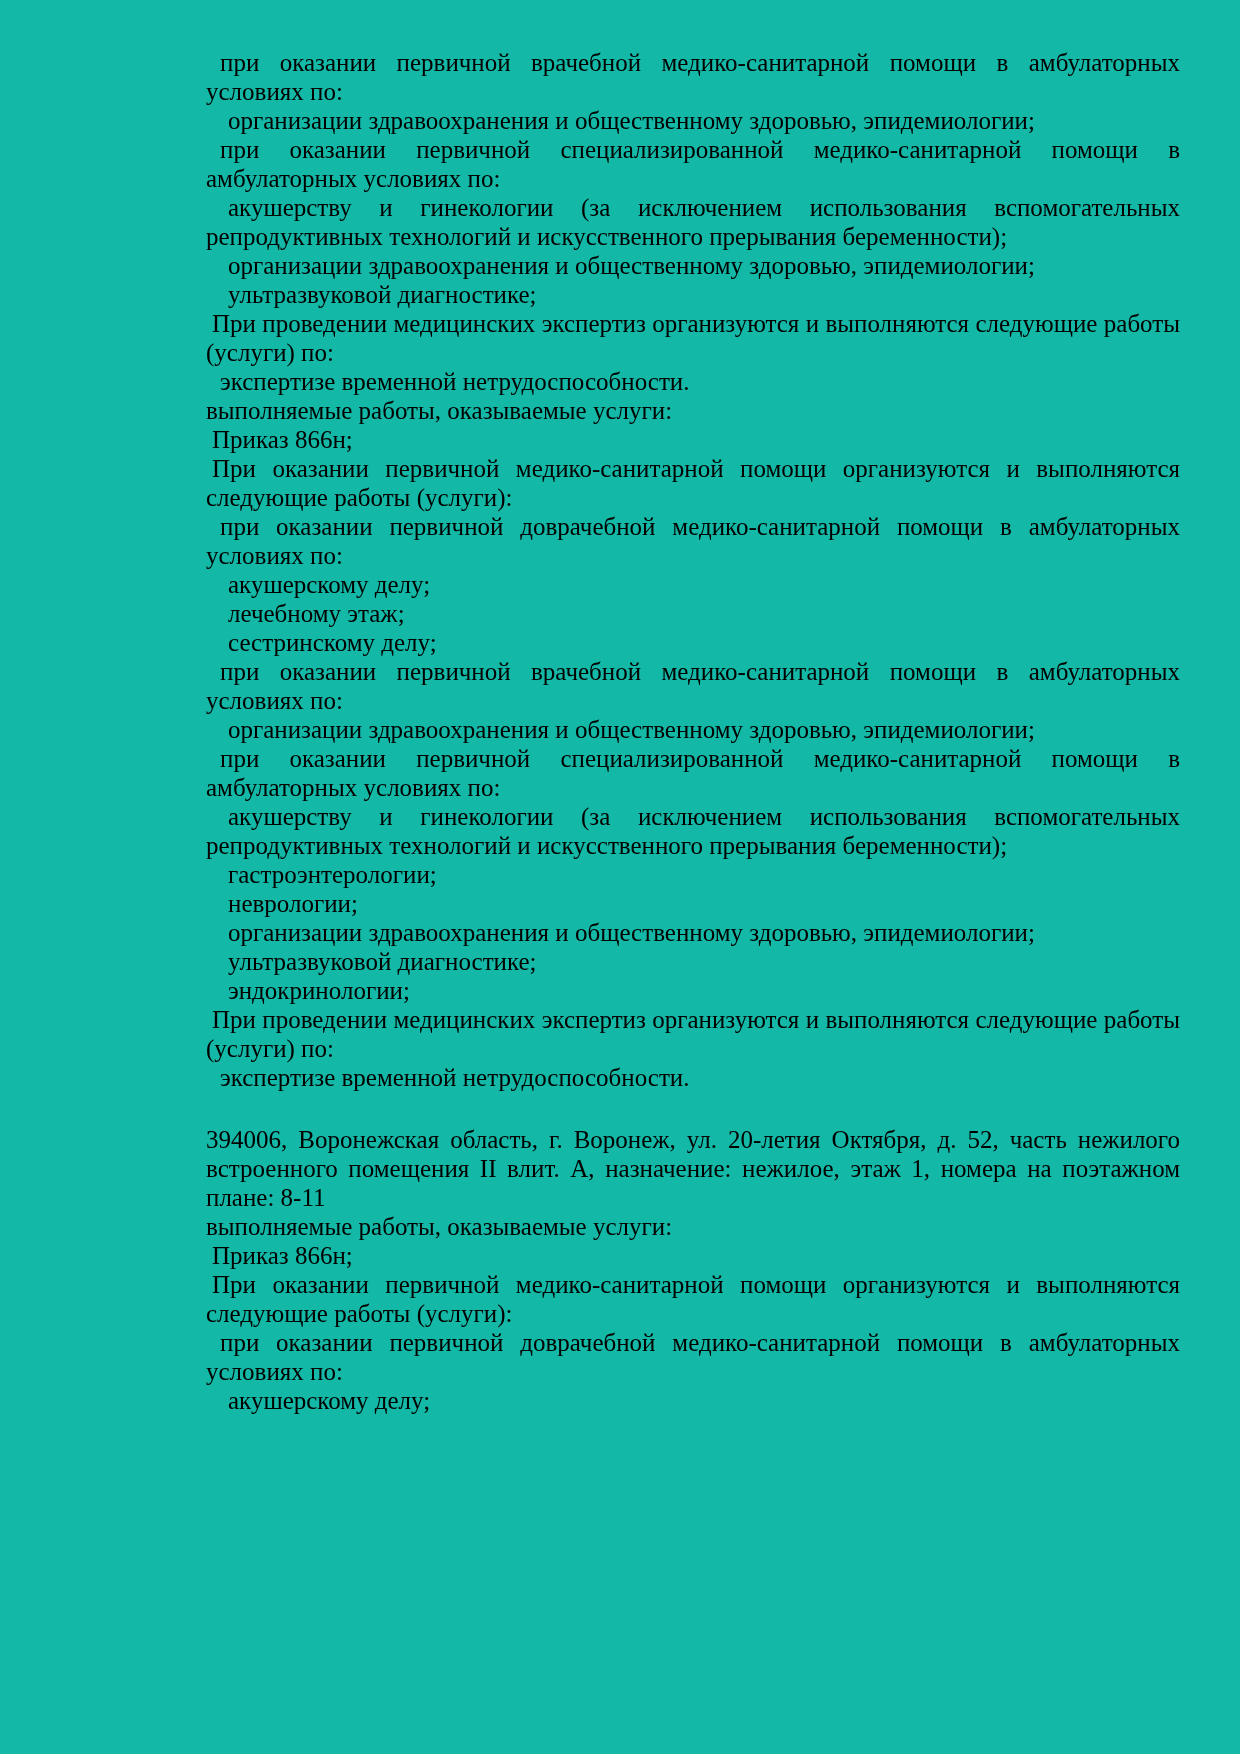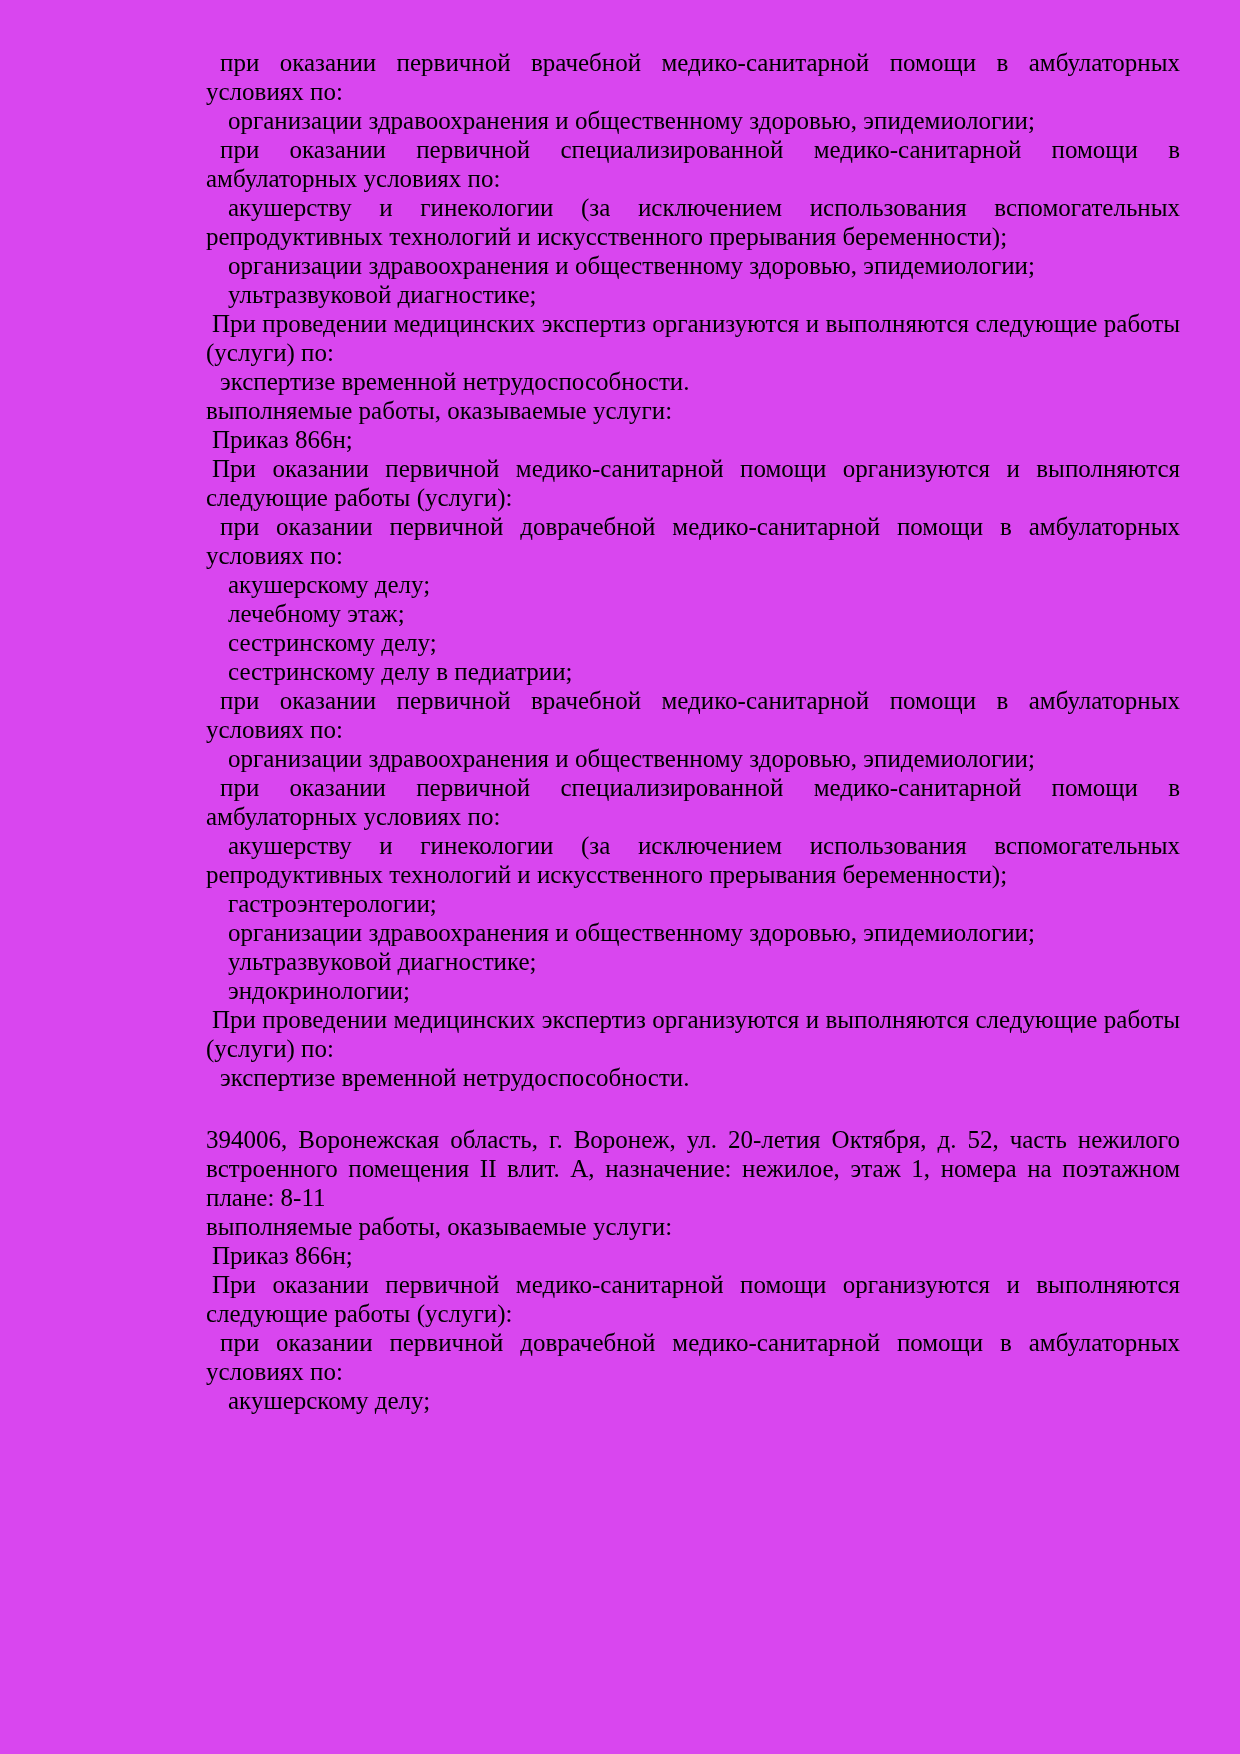--- a/index.html
+++ b/index.html
@@ -4,21 +4,21 @@
 <style>
   html, body {
     margin: 0;
     padding: 0;
     background: #ffffff;
   }
   .page {
     position: relative;
     width: 1240px;
     height: 1754px;
-    background: #d946ef;
+    background: #14b8a6;
     color: #000000;
     font-family: "Liberation Serif", "DejaVu Serif", serif;
     font-size: 25px;
     line-height: 29px;
     overflow: hidden;
   }
   .content {
     position: absolute;
     left: 206px;
     top: 48px;
@@ -54,26 +54,26 @@
 
     <section>
       <p>выполняемые работы, оказываемые услуги:</p>
       <div>
           <p class="level-a">Приказ 866н;</p>
           <p class="level-a">При оказании первичной медико-санитарной помощи организуются и выполняются следующие работы (услуги):</p>
           <p class="level-b">при оказании первичной доврачебной медико-санитарной помощи в амбулаторных условиях по:</p>
           <p class="level-c">акушерскому делу;</p>
           <p class="level-c">лечебному этаж;</p>
           <p class="level-c">сестринскому делу;</p>
-          <p class="level-c">сестринскому делу в педиатрии;</p>
           <p class="level-b">при оказании первичной врачебной медико-санитарной помощи в амбулаторных условиях по:</p>
           <p class="level-c">организации здравоохранения и общественному здоровью, эпидемиологии;</p>
           <p class="level-b">при оказании первичной специализированной медико-санитарной помощи в амбулаторных условиях по:</p>
           <p class="level-c">акушерству и гинекологии (за исключением использования вспомогательных репродуктивных технологий и искусственного прерывания беременности);</p>
           <p class="level-c">гастроэнтерологии;</p>
+          <p class="level-c">неврологии;</p>
           <p class="level-c">организации здравоохранения и общественному здоровью, эпидемиологии;</p>
           <p class="level-c">ультразвуковой диагностике;</p>
           <p class="level-c">эндокринологии;</p>
           <p class="level-a">При проведении медицинских экспертиз организуются и выполняются следующие работы (услуги) по:</p>
           <p class="level-b">экспертизе временной нетрудоспособности.</p>
         </div>
     </section>
 
     <section>
       <p class="address">394006, Воронежская область, г. Воронеж, ул. 20-летия Октября, д. 52, часть нежилого встроенного помещения II влит. А, назначение: нежилое, этаж 1, номера на поэтажном плане: 8-11</p>

